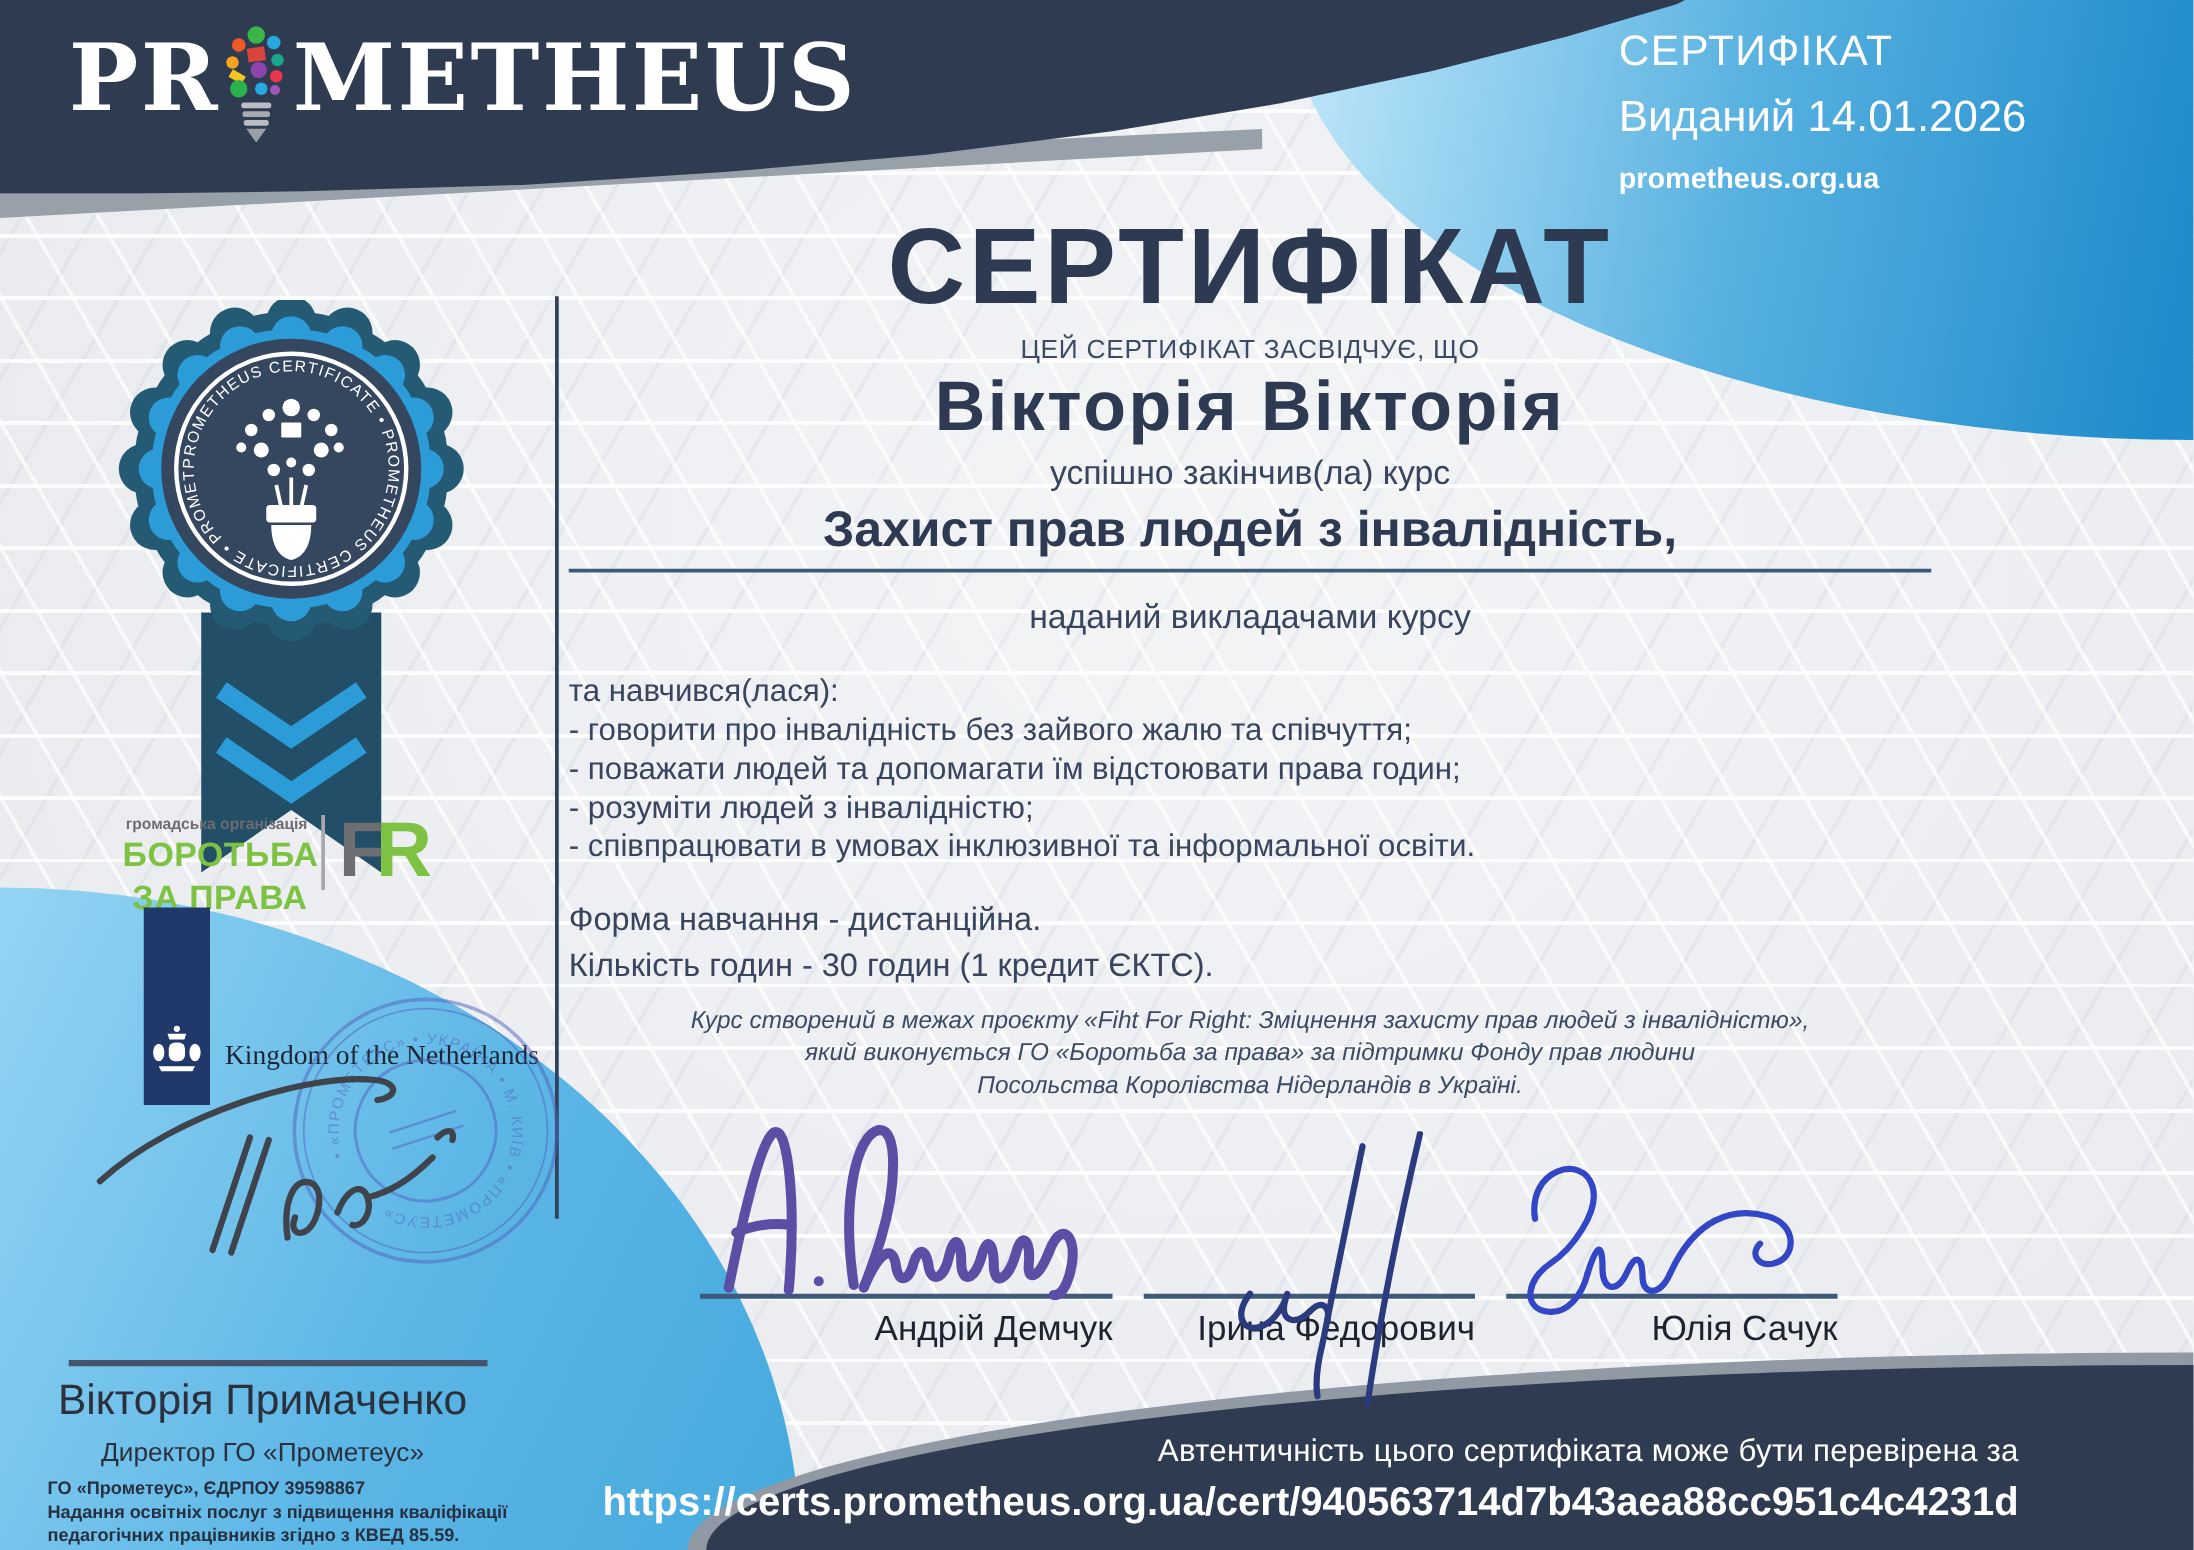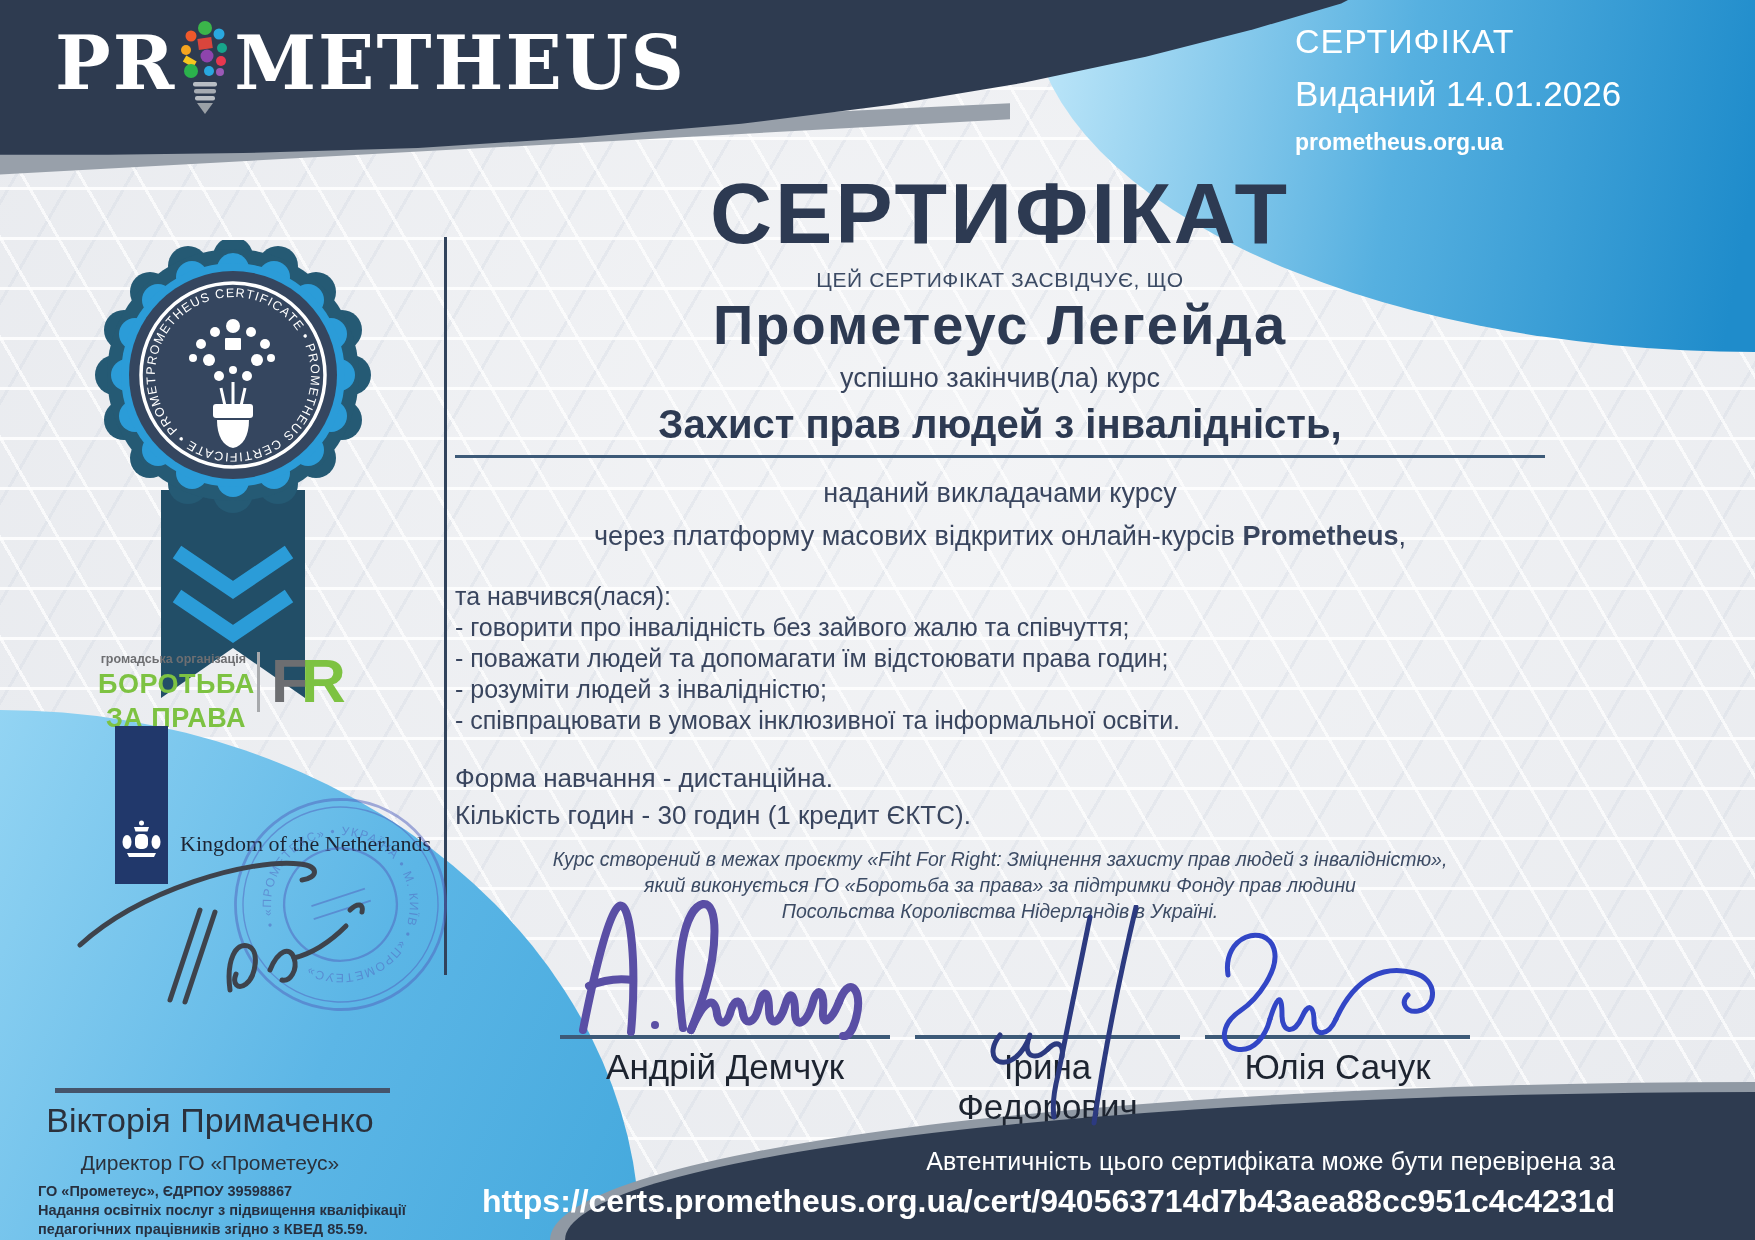--- a/index.html
+++ b/index.html
@@ -66,21 +66,21 @@
   .provided{font-size:27px;margin-top:20px;}
   .platform{font-size:27px;margin-top:12px;}
   .platform b{font-weight:700;}
   .learned{text-align:left;margin-top:30px;font-size:25px;line-height:29px;}
   .learned div{margin-top:2px;}
   .form-line{text-align:left;font-size:26px;margin-top:28px;}
   .hours-line{text-align:left;font-size:26px;margin-top:6px;}
   .note{text-align:center;font-style:italic;font-size:19.5px;line-height:1.33;margin-top:16px;color:#3c4b64;}
   
   .sig-line{position:absolute;height:4px;background:#3d5a78;z-index:5;}
-  .sig-name{position:absolute;z-index:6;font-size:35px;color:#1d2430;text-align:center;}
+  .sig-name{position:absolute;z-index:6;font-size:28px;color:#1d2430;text-align:right;}
   .sig-svg{position:absolute;z-index:7;}
   
   .dir-line{position:absolute;left:55px;top:1088px;width:335px;height:5px;background:#45546b;z-index:7;}
   .dir-name{position:absolute;left:10px;top:1101px;width:400px;text-align:center;font-size:34px;color:#2b313c;z-index:7;}
   .dir-title{position:absolute;left:10px;top:1151px;width:400px;text-align:center;font-size:21px;color:#2b313c;z-index:7;}
   .dir-org{position:absolute;left:38px;top:1182px;width:540px;font-size:14.5px;line-height:1.3;color:#273040;z-index:7;font-weight:600;}
   .stamp{position:absolute;left:228px;top:792px;z-index:6;opacity:.5;transform:rotate(-18deg);}
 </style>
 </head>
 <body>
@@ -219,26 +219,25 @@
         <path d="M12,127 h29 l-2,4 h-25 z"></path>
       </g>
     </svg>
   </div>
   <div class="nl-label">Kingdom of the Netherlands</div>
 
   <div class="vrule"></div>
   <div class="content">
     <div class="big-title">СЕРТИФІКАТ</div>
     <div class="certifies">ЦЕЙ СЕРТИФІКАТ ЗАСВІДЧУЄ, ЩО</div>
-    <div class="student">Прометеус Легейда</div>
+    <div class="student">Вікторія Вікторія</div>
     <div class="completed">успішно закінчив(ла) курс</div>
     <div class="course">Захист прав людей з інвалідність,</div>
     <div class="course-rule"></div>
     <div class="provided">наданий викладачами курсу</div>
-    <div class="platform"><span>через платформу масових відкритих онлайн-курсів </span><b>Prometheus</b><span>,</span></div>
     <div class="learned">
       <div>та навчився(лася):</div>
       <div>- говорити про інвалідність без зайвого жалю та співчуття;</div>
       <div>- поважати людей та допомагати їм відстоювати права годин;</div>
       <div>- розуміти людей з інвалідністю;</div>
       <div>- співпрацювати в умовах інклюзивної та інформальної освіти.</div>
     </div>
     <div class="form-line">Форма навчання - дистанційна.</div>
     <div class="hours-line">Кількість годин - 30 годин (1 кредит ЄКТС).</div>
     <div class="note">

